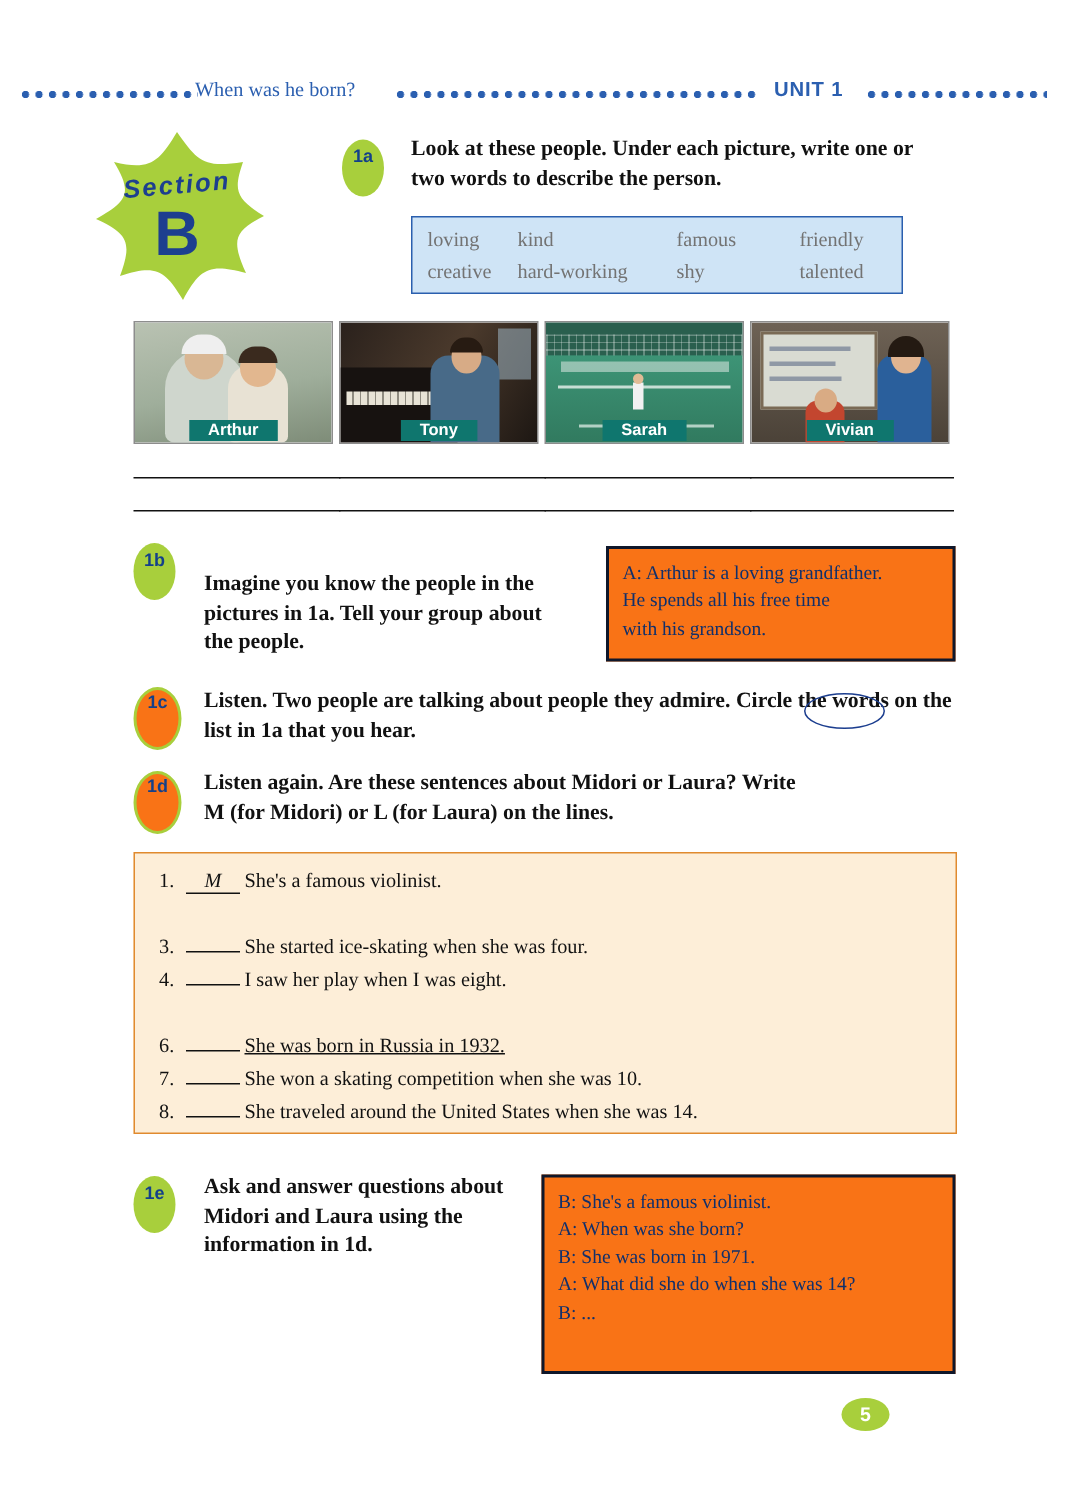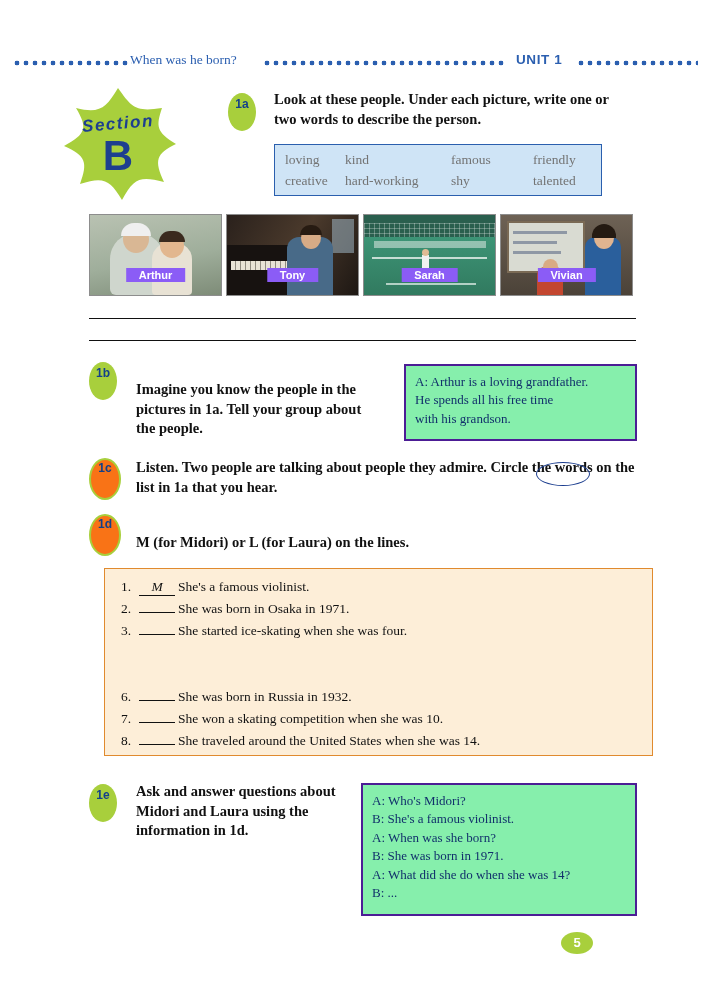--- a/index.html
+++ b/index.html
@@ -210,43 +210,43 @@
   .ph4-bl2{ position:absolute; left:12px; top:26px; width:44px; height:3px; background:#8f98a5; }
   .ph4-bl3{ position:absolute; left:12px; top:36px; width:48px; height:3px; background:#8f98a5; }
   .ph4-woman{ position:absolute; left:84px; top:22px; width:36px; height:58px; background:#2a5f9c; border-radius:10px 10px 0 0; }
   .ph4-whead{ position:absolute; left:93px; top:12px; width:20px; height:22px; background:#e0b490; border-radius:50%; }
   .ph4-whair{ position:absolute; left:91px; top:9px; width:24px; height:14px; background:#241a12; border-radius:12px 12px 0 0; }
   .ph4-kid{ position:absolute; left:36px; top:52px; width:26px; height:28px; background:#c3462f; border-radius:8px 8px 0 0; }
   .ph4-khead{ position:absolute; left:42px; top:44px; width:15px; height:16px; background:#d9ab84; border-radius:50%; }
 
   .name-tag {
     position: absolute;
-    bottom: 13px;
+    bottom: 1px;
     left: 50%;
     transform: translateX(-50%);
-    background: #8b5cf6;
+    background: #0f766e;
     color: #ffffff;
     font-family: "Liberation Sans", sans-serif;
     font-size: 11px;
     font-weight: bold;
     padding: 1px 13px;
     white-space: nowrap;
   }
 
   .ans-line {
     position: absolute;
     height: 1px;
     background: #111111;
   }
 
   
   .ex-box {
     position: absolute;
-    background: #86efac;
-    border: 2px solid #4c1d95;
+    background: #f97316;
+    border: 2px solid #0f172a;
     font-family: "Liberation Serif", serif;
     font-size: 13px;
     line-height: 1.42;
     color: #11306b;
     padding: 7px 9px;
     box-sizing: border-box;
   }
   .ex-box-1b { left: 404px; top: 364px; width: 233px; height: 77px; }
   .ex-box-1e { left: 361px; top: 783px; width: 276px; height: 133px; }
 
@@ -263,21 +263,20 @@
 
   
   .sent-box {
     position: absolute;
     left: 89px;
     top: 568px;
     width: 547px;
     height: 186px;
     background: #fdeed8;
     border: 1.5px solid #e08a2e;
-    margin-left: 15px;
   }
   .sent-row {
     position: absolute;
     left: 16px;
     font-family: "Liberation Serif", serif;
     font-size: 13.5px;
     color: #111111;
     white-space: nowrap;
   }
   .sent-num { display: inline-block; width: 16px; }
@@ -426,48 +425,48 @@
   <div class="instr" style="left:136px; top:380px; width:245px;">Imagine you know the people in the pictures in 1a. Tell your group about the people.</div>
   <div class="ex-box ex-box-1b" style="white-space:pre-line;">A: Arthur is a loving grandfather.
     He spends all his free time
     with his grandson.</div>
 
   <div class="num-bubble ring" style="left:89px; top:458px;">1c</div>
   <div class="instr" style="left:136px; top:458px; width:500px;">Listen. Two people are talking about people they admire. Circle the words on the list in 1a that you hear.</div>
   <div class="circle-annot"></div>
 
   <div class="num-bubble ring" style="left:89px; top:514px;">1d</div>
+  <div class="instr" style="left:136px; top:513px; width:500px;">Listen again. Are these sentences about Midori or Laura? Write</div>
   <div class="instr" style="left:136px; top:533px; width:500px;">M (for Midori) or L (for Laura) on the lines.</div>
 
   <div class="sent-box">
     <div class="sent-row" style="top:10px;">
       <span class="sent-num">1.</span><span class="blank">M</span><span>She's a famous violinist.</span>
     </div>
-    <div class="sent-row" style="top:32px;">
-      <span class="sent-num">2.</span><span class="blank"></span><span>She was born in Osaka in 1971.</span>
-    </div>
     <div class="sent-row" style="top:54px;">
       <span class="sent-num">3.</span><span class="blank"></span><span>She started ice-skating when she was four.</span>
     </div>
-    <div class="sent-row" style="top:120px;">
+    <div class="sent-row" style="top:76px;">
+      <span class="sent-num">4.</span><span class="blank"></span><span>I saw her play when I was eight.</span>
+    </div>
+    <div class="sent-row" style="top:120px;text-decoration:underline;">
       <span class="sent-num">6.</span><span class="blank"></span><span>She was born in Russia in 1932.</span>
     </div>
     <div class="sent-row" style="top:142px;">
       <span class="sent-num">7.</span><span class="blank"></span><span>She won a skating competition when she was 10.</span>
     </div>
     <div class="sent-row" style="top:164px;">
       <span class="sent-num">8.</span><span class="blank"></span><span>She traveled around the United States when she was 14.</span>
     </div>
   </div>
 
   <div class="num-bubble" style="left:89px; top:784px;">1e</div>
   <div class="instr" style="left:136px; top:782px; width:215px;">Ask and answer questions about Midori and Laura using the information in 1d.</div>
 
   <div class="ex-box ex-box-1e">
-    <div>A: Who's Midori?</div>
     <div>B: She's a famous violinist.</div>
     <div>A: When was she born?</div>
     <div>B: She was born in 1971.</div>
     <div>A: What did she do when she was 14?</div>
     <div>B: ...</div>
   </div>
 
   <div class="page-num">5</div>
 
 </div>

